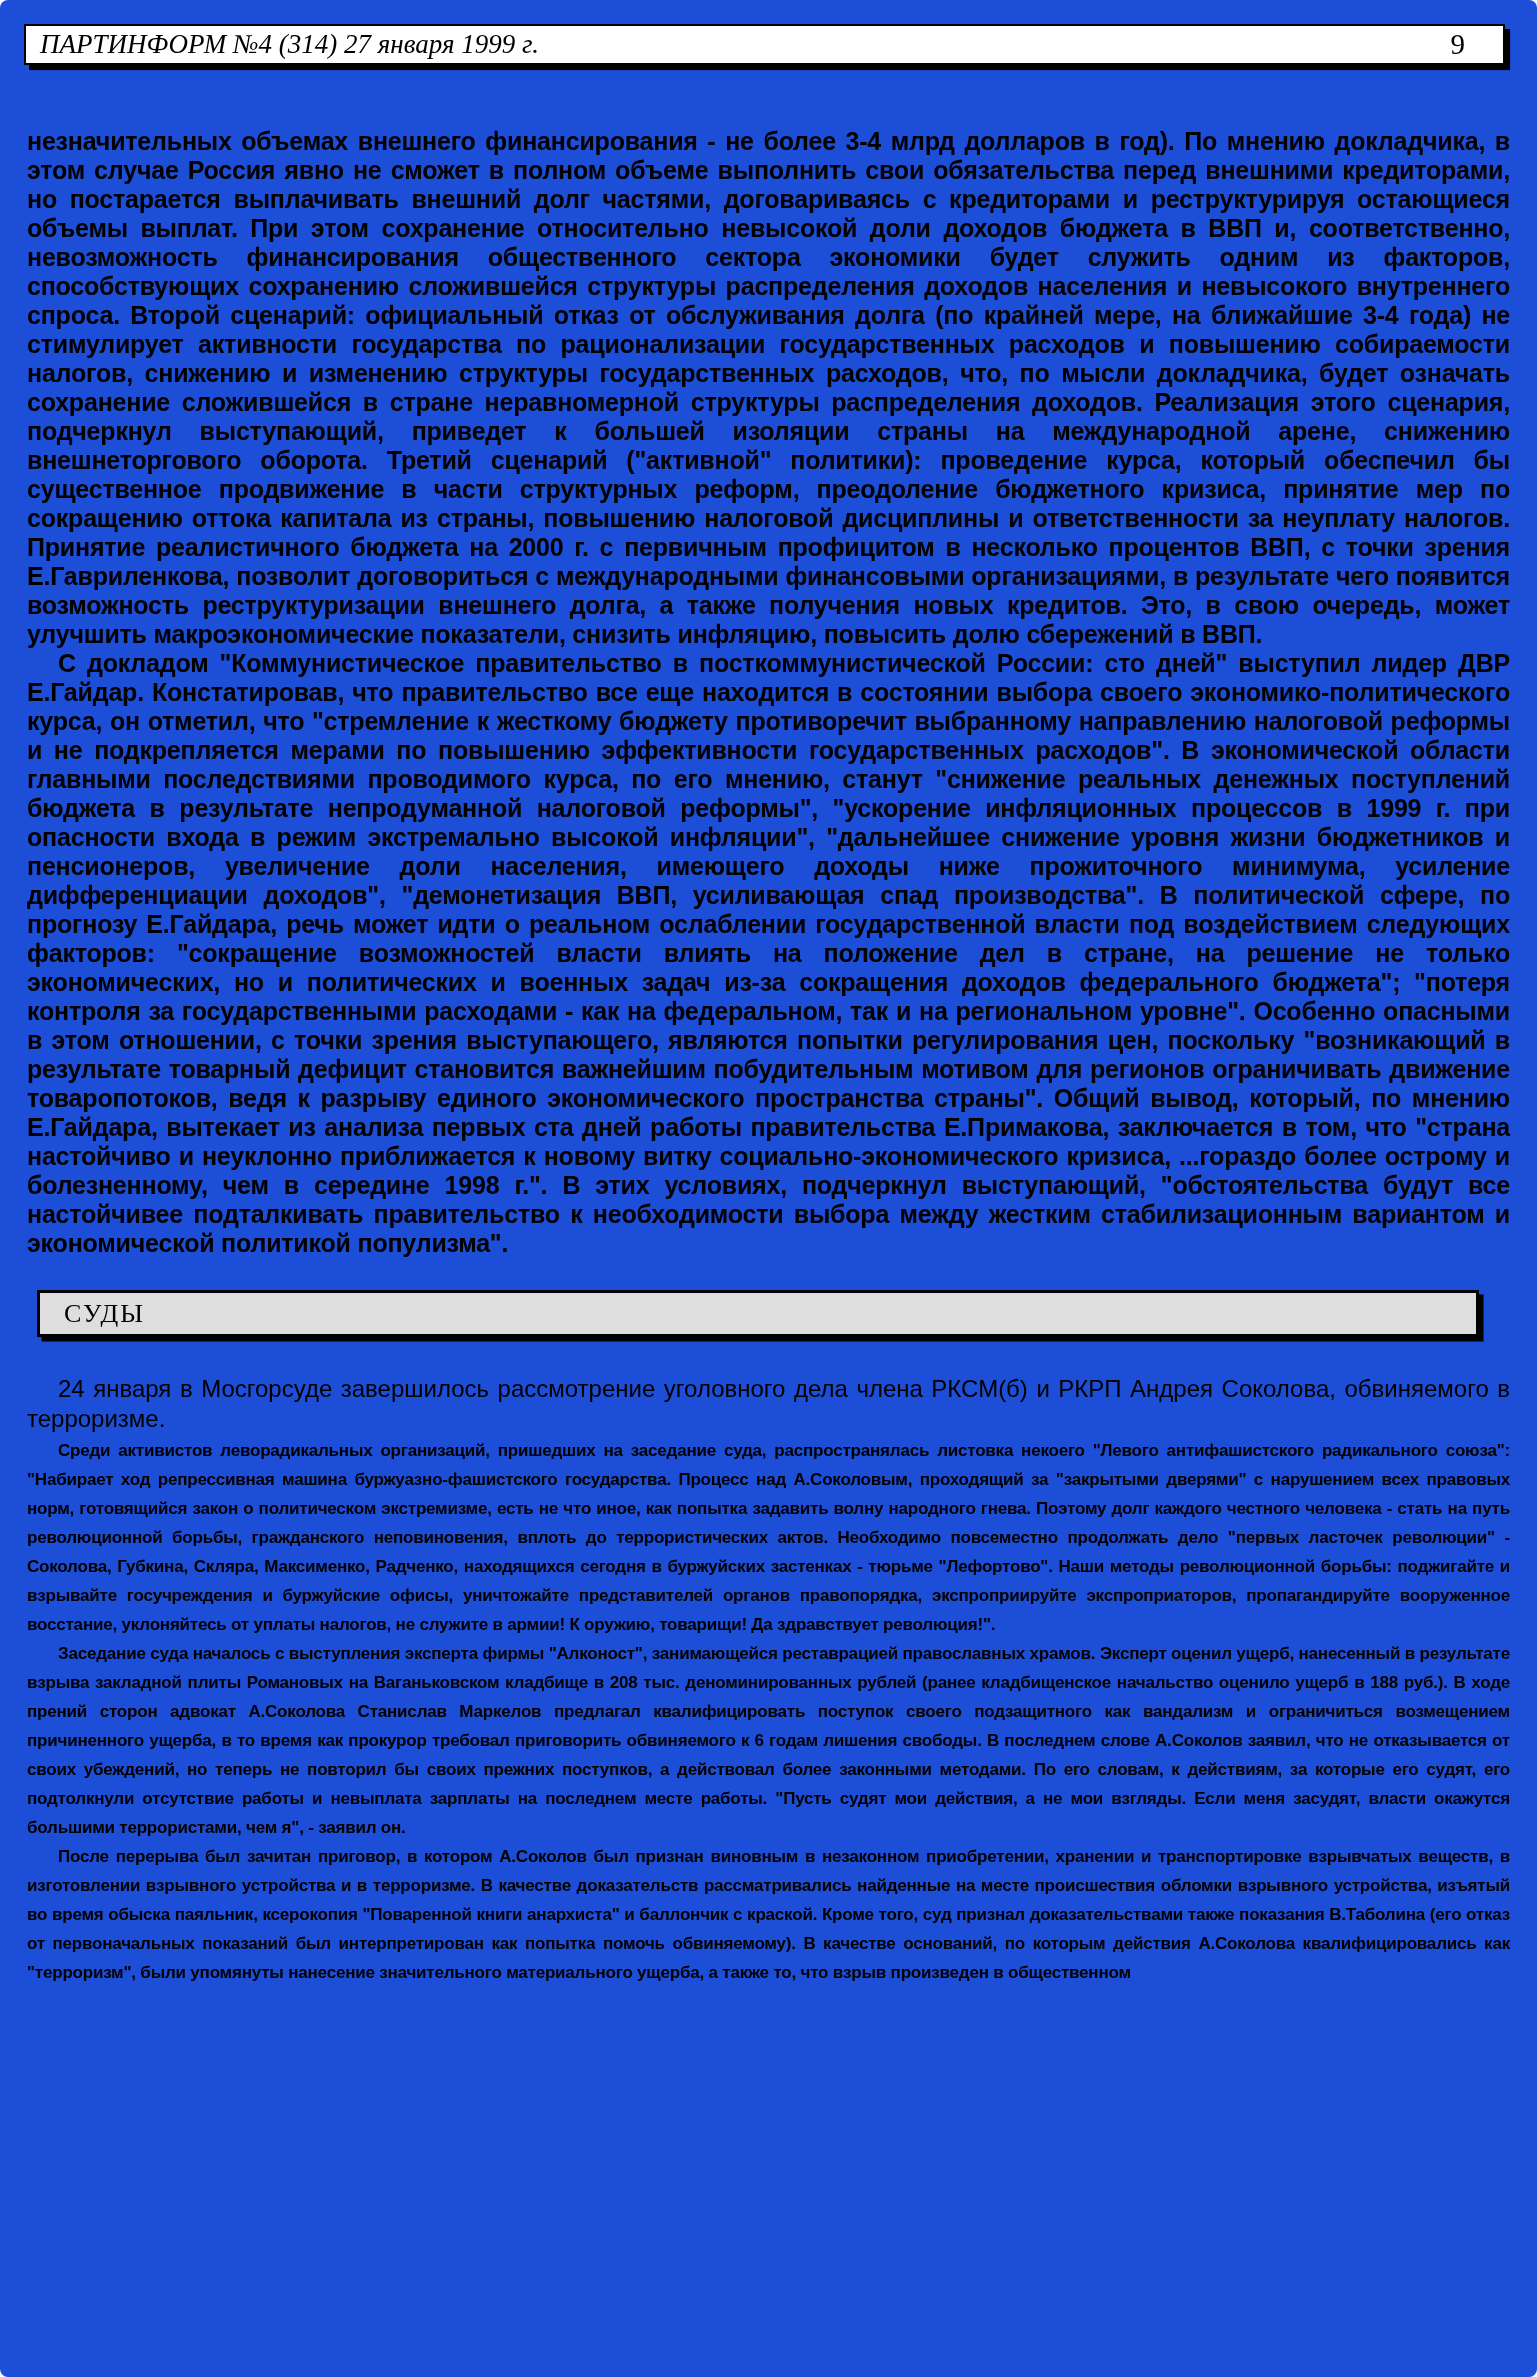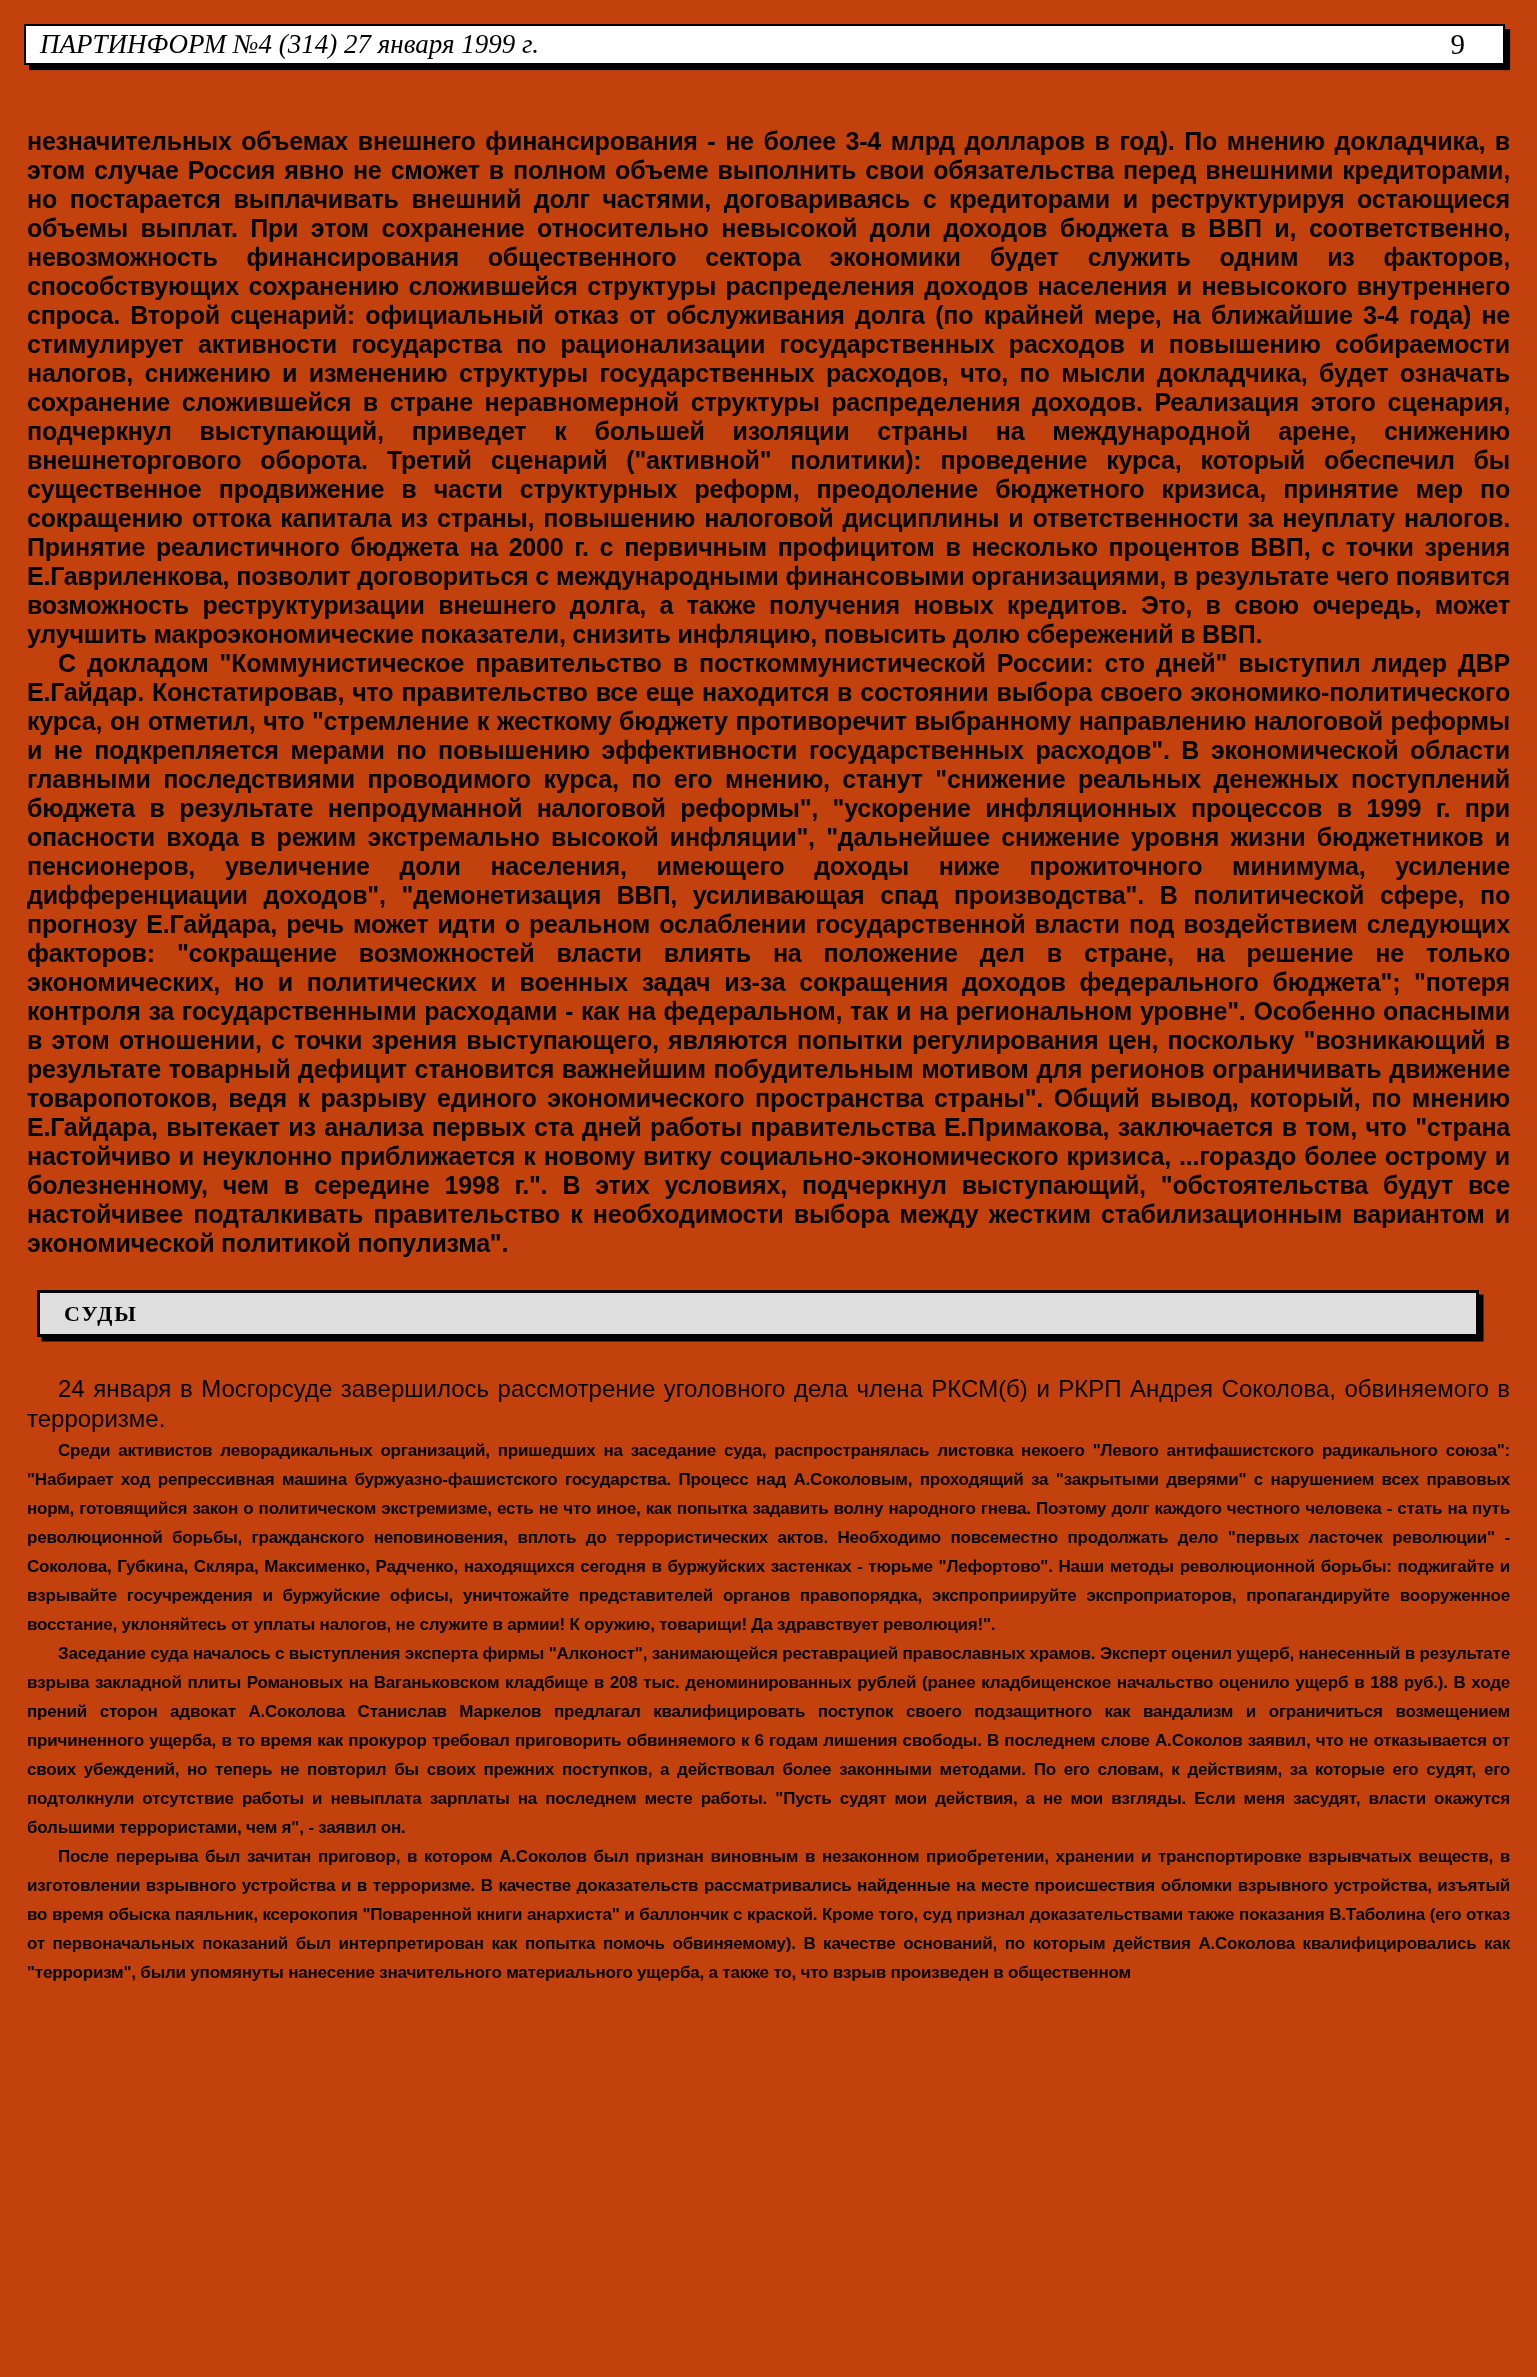--- a/index.html
+++ b/index.html
@@ -4,25 +4,26 @@
 <style>
   html, body {
     margin: 0;
     padding: 0;
     background: #ffffff;
   }
   .page {
     position: relative;
     width: 1537px;
     height: 2377px;
-    background: #c2410c;
+    background: #1d4ed8;
     color: #000000;
     font-family: "Liberation Sans", sans-serif;
     overflow: hidden;
     box-sizing: border-box;
+    border-radius: 8px;
   }
 
   
   .masthead {
     position: absolute;
     left: 24px;
     top: 24px;
     width: 1481px;
     height: 41px;
     box-sizing: border-box;
@@ -70,22 +71,22 @@
     box-sizing: border-box;
     background: #dedede;
     border: 3.2px solid #000;
     box-shadow: 4.5px 4.5px 0 #000;
     display: flex;
     align-items: center;
     padding-left: 24px;
   }
   .section-banner .section-title {
     font-family: "Liberation Serif", serif;
-    font-weight: bold;
-    font-size: 22px;
+    font-weight: normal;
+    font-size: 26px;
     letter-spacing: 1.9px;
   }
 
   
   .article {
     position: absolute;
     left: 27px;
     top: 1374px;
     width: 1483px;
   }

